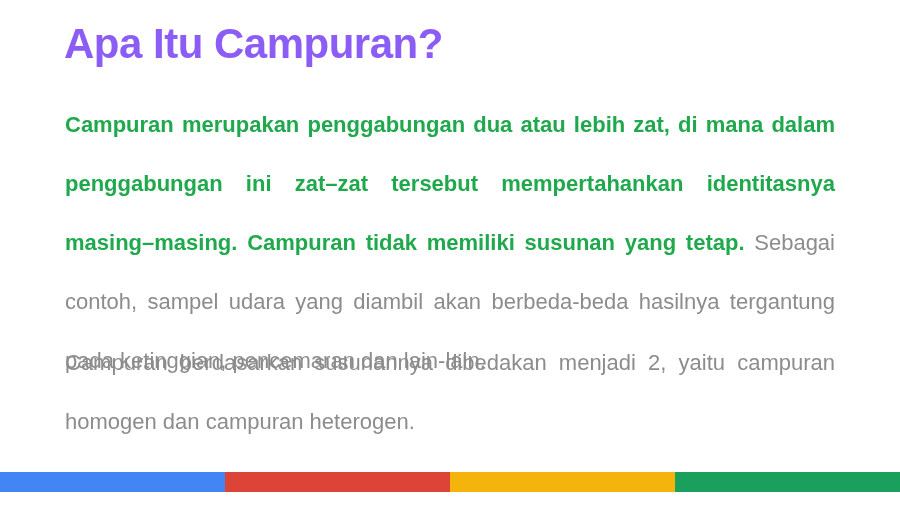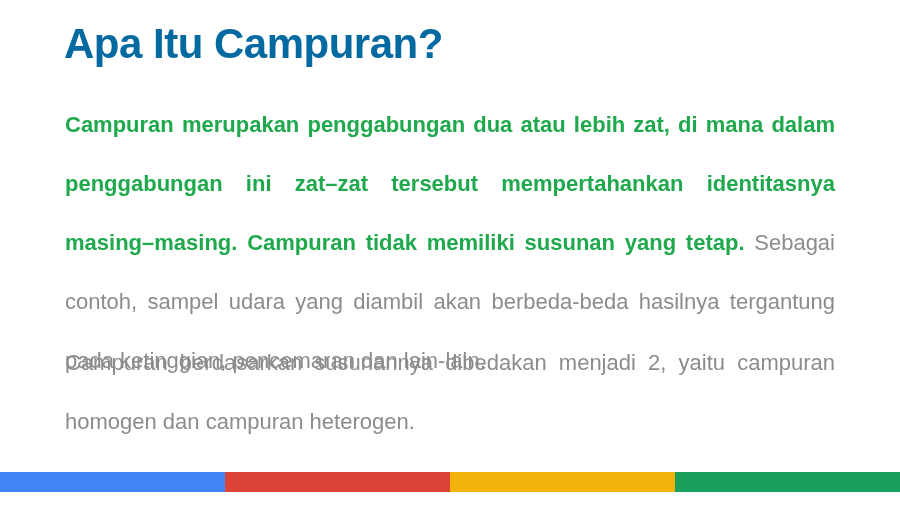--- a/index.html
+++ b/index.html
@@ -16,21 +16,21 @@
     font-family: "Liberation Sans", sans-serif;
   }
   .slide-title {
     position: absolute;
     left: 64px;
     top: 20px;
     margin: 0;
     font-size: 42px;
     font-weight: 700;
     letter-spacing: -0.5px;
-    color: #0369a1;
+    color: #8b5cf6;
   }
   .body-paragraph {
     position: absolute;
     left: 65px;
     width: 770px;
     margin: 0;
     font-size: 22px;
     line-height: 59px;
     text-align: justify;
     color: #8C8C8C;

